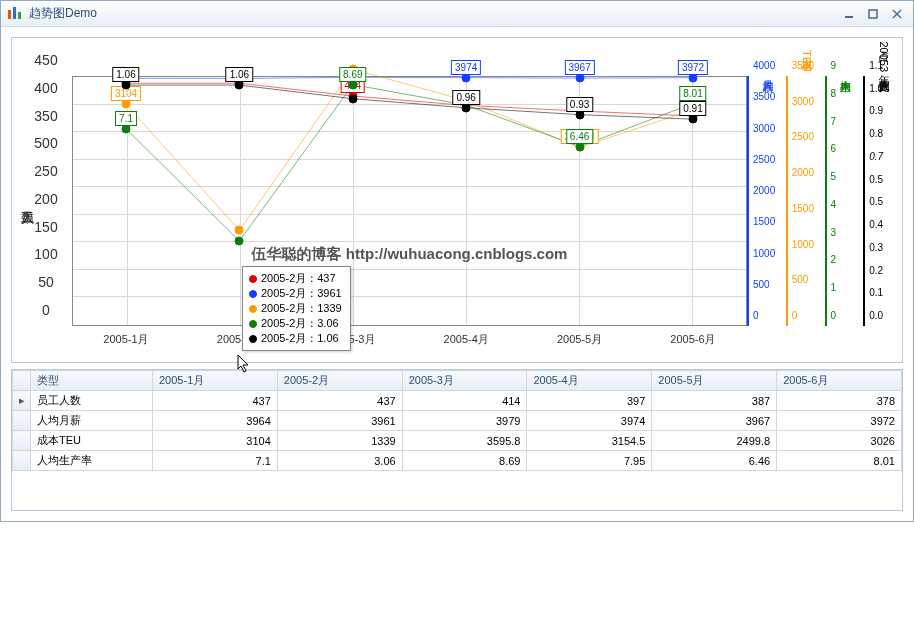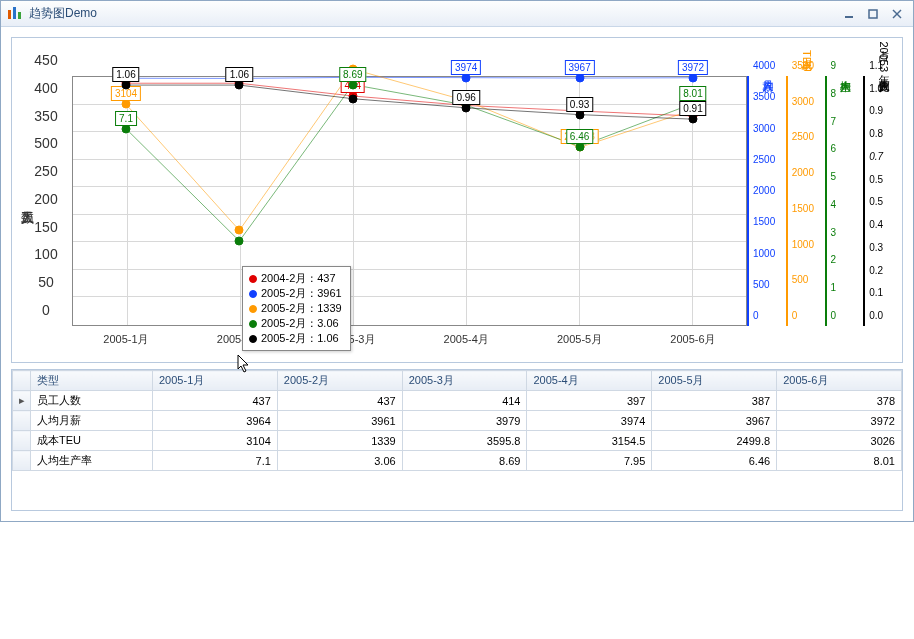--- a/index.html
+++ b/index.html
@@ -155,21 +155,21 @@
             <div class="point" style="left: 58.4%; top: 12.7273%; background: rgb(0, 0, 0); border-color: rgb(0, 0, 0);"></div>
             <div class="plabel" style="left: 58.4%; top: 12.7273%; border-color: rgb(0, 0, 0); color: rgb(0, 0, 0);">0.96</div>
             <div class="point" style="left: 75.2%; top: 15.4545%; background: rgb(0, 0, 0); border-color: rgb(0, 0, 0);"></div>
             <div class="plabel" style="left: 75.2%; top: 15.4545%; border-color: rgb(0, 0, 0); color: rgb(0, 0, 0);">0.93</div>
             <div class="point" style="left: 92%; top: 17.2727%; background: rgb(0, 0, 0); border-color: rgb(0, 0, 0);"></div>
             <div class="plabel" style="left: 92%; top: 17.2727%; border-color: rgb(0, 0, 0); color: rgb(0, 0, 0);">0.91</div>
           </div>
         <div class="tooltip" id="tooltip" style="left:170px; top:190px;">
             <div class="row">
               <span class="sw" style="background: rgb(224, 0, 0); border-color: rgb(224, 0, 0);"></span>
-              <span>2004-2月：437</span>
+              <span>2005-2月：437</span>
             </div>
             <div class="row">
               <span class="sw" style="background: rgb(16, 64, 255); border-color: rgb(16, 64, 255);"></span>
               <span>2005-2月：3961</span>
             </div>
             <div class="row">
               <span class="sw" style="background: rgb(255, 154, 0); border-color: rgb(255, 154, 0);"></span>
               <span>2005-2月：1339</span>
             </div>
             <div class="row">
@@ -179,20 +179,21 @@
             <div class="row">
               <span class="sw" style="background: rgb(0, 0, 0); border-color: rgb(0, 0, 0);"></span>
               <span>2005-2月：1.06</span>
             </div>
           </div>
         <div class="cursor" style="left:165px; top:278px;">
           <svg width="14" height="20">
               <path d="M1 1 L1 15 L4 12 L7 18 L9 17 L6 11 L11 11 Z" fill="#fff" stroke="#000" stroke-width="1"></path>
             </svg>
         </div>
+        <div class="watermark">伍华聪的博客 http://wuhuacong.cnblogs.com</div>
       </div>
       <div class="xaxis" id="xaxis">
           <div class="tick" style="left: 8%;">2005-1月</div>
           <div class="tick" style="left: 24.8%;">2005-2月</div>
           <div class="tick" style="left: 41.6%;">2005-3月</div>
           <div class="tick" style="left: 58.4%;">2005-4月</div>
           <div class="tick" style="left: 75.2%;">2005-5月</div>
           <div class="tick" style="left: 92%;">2005-6月</div>
         </div>
       <div class="right-axes" id="raxes">

